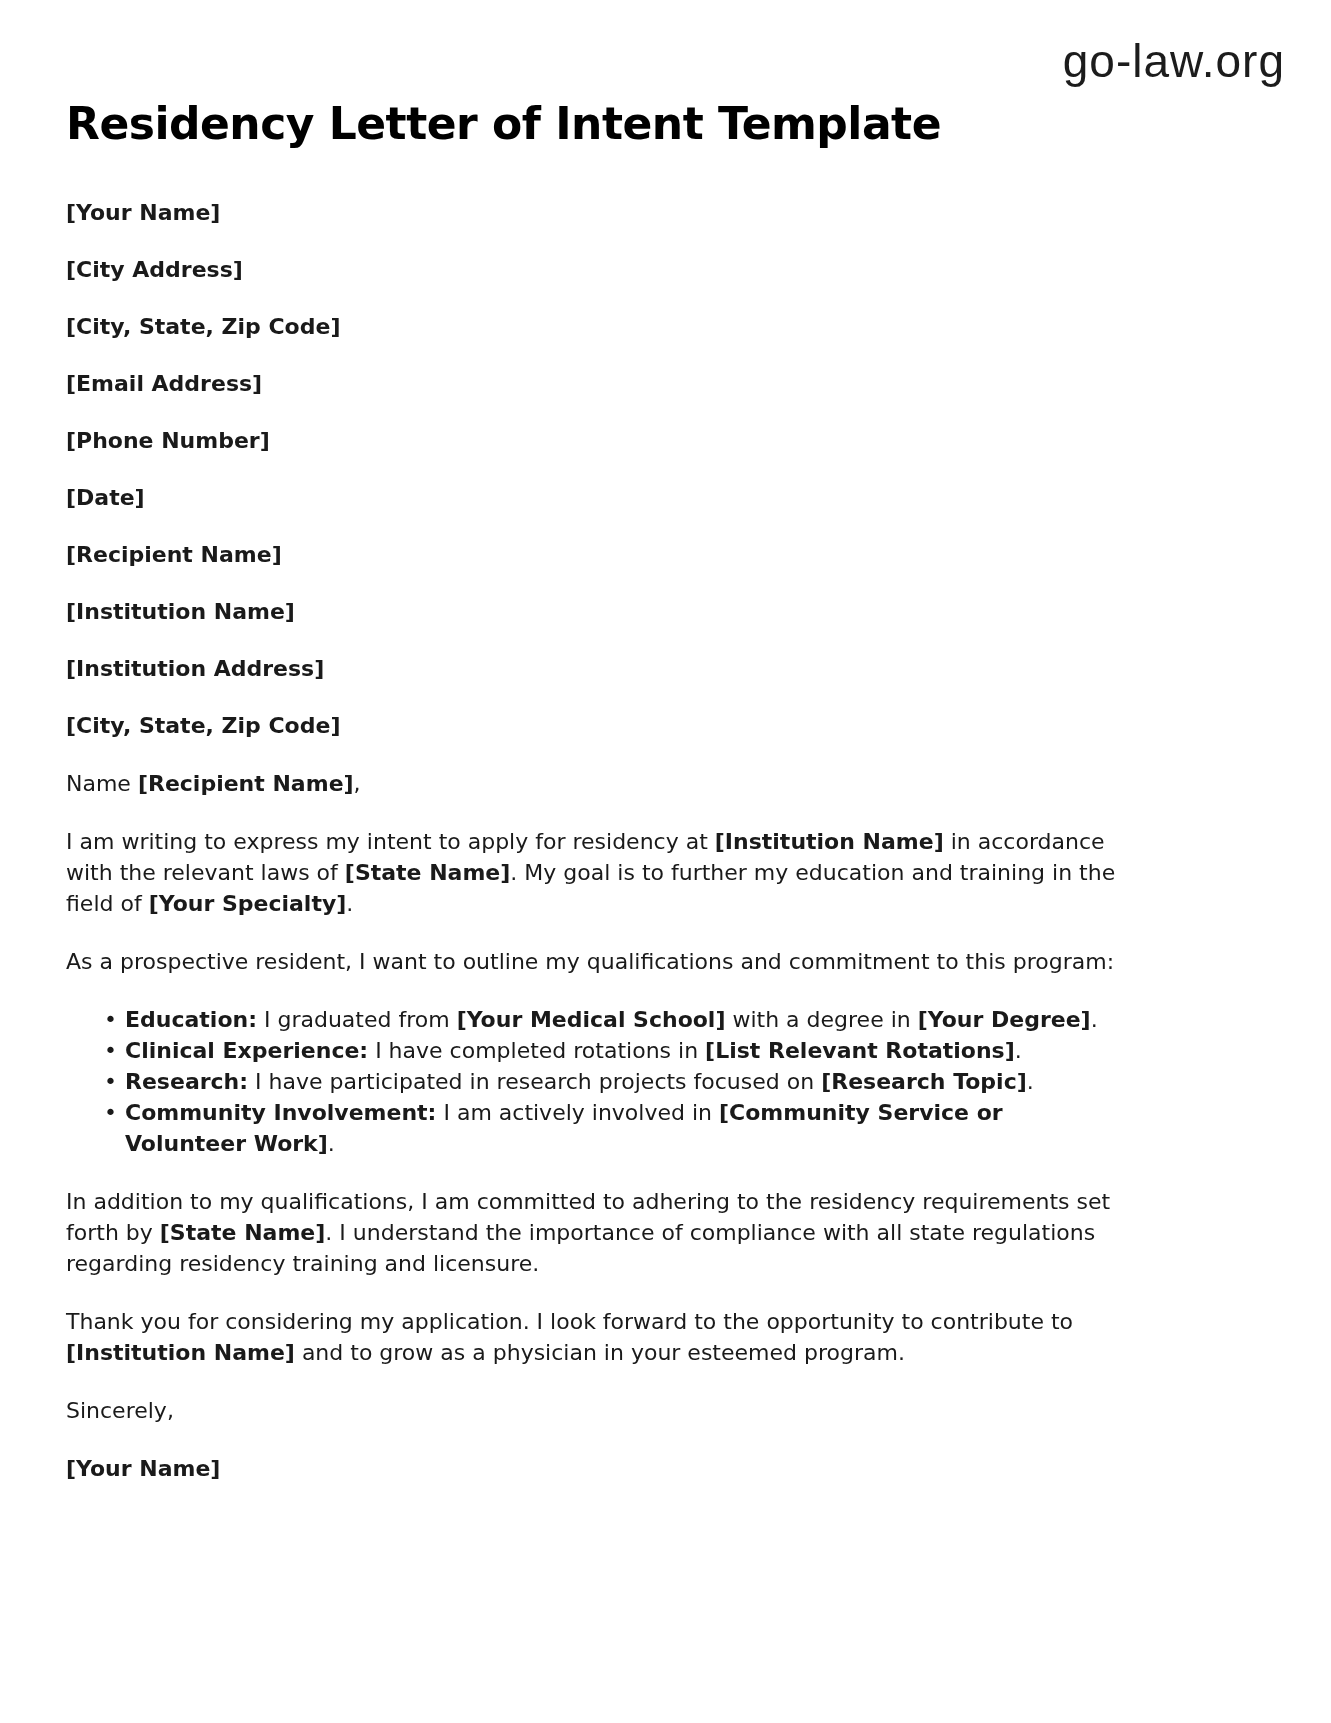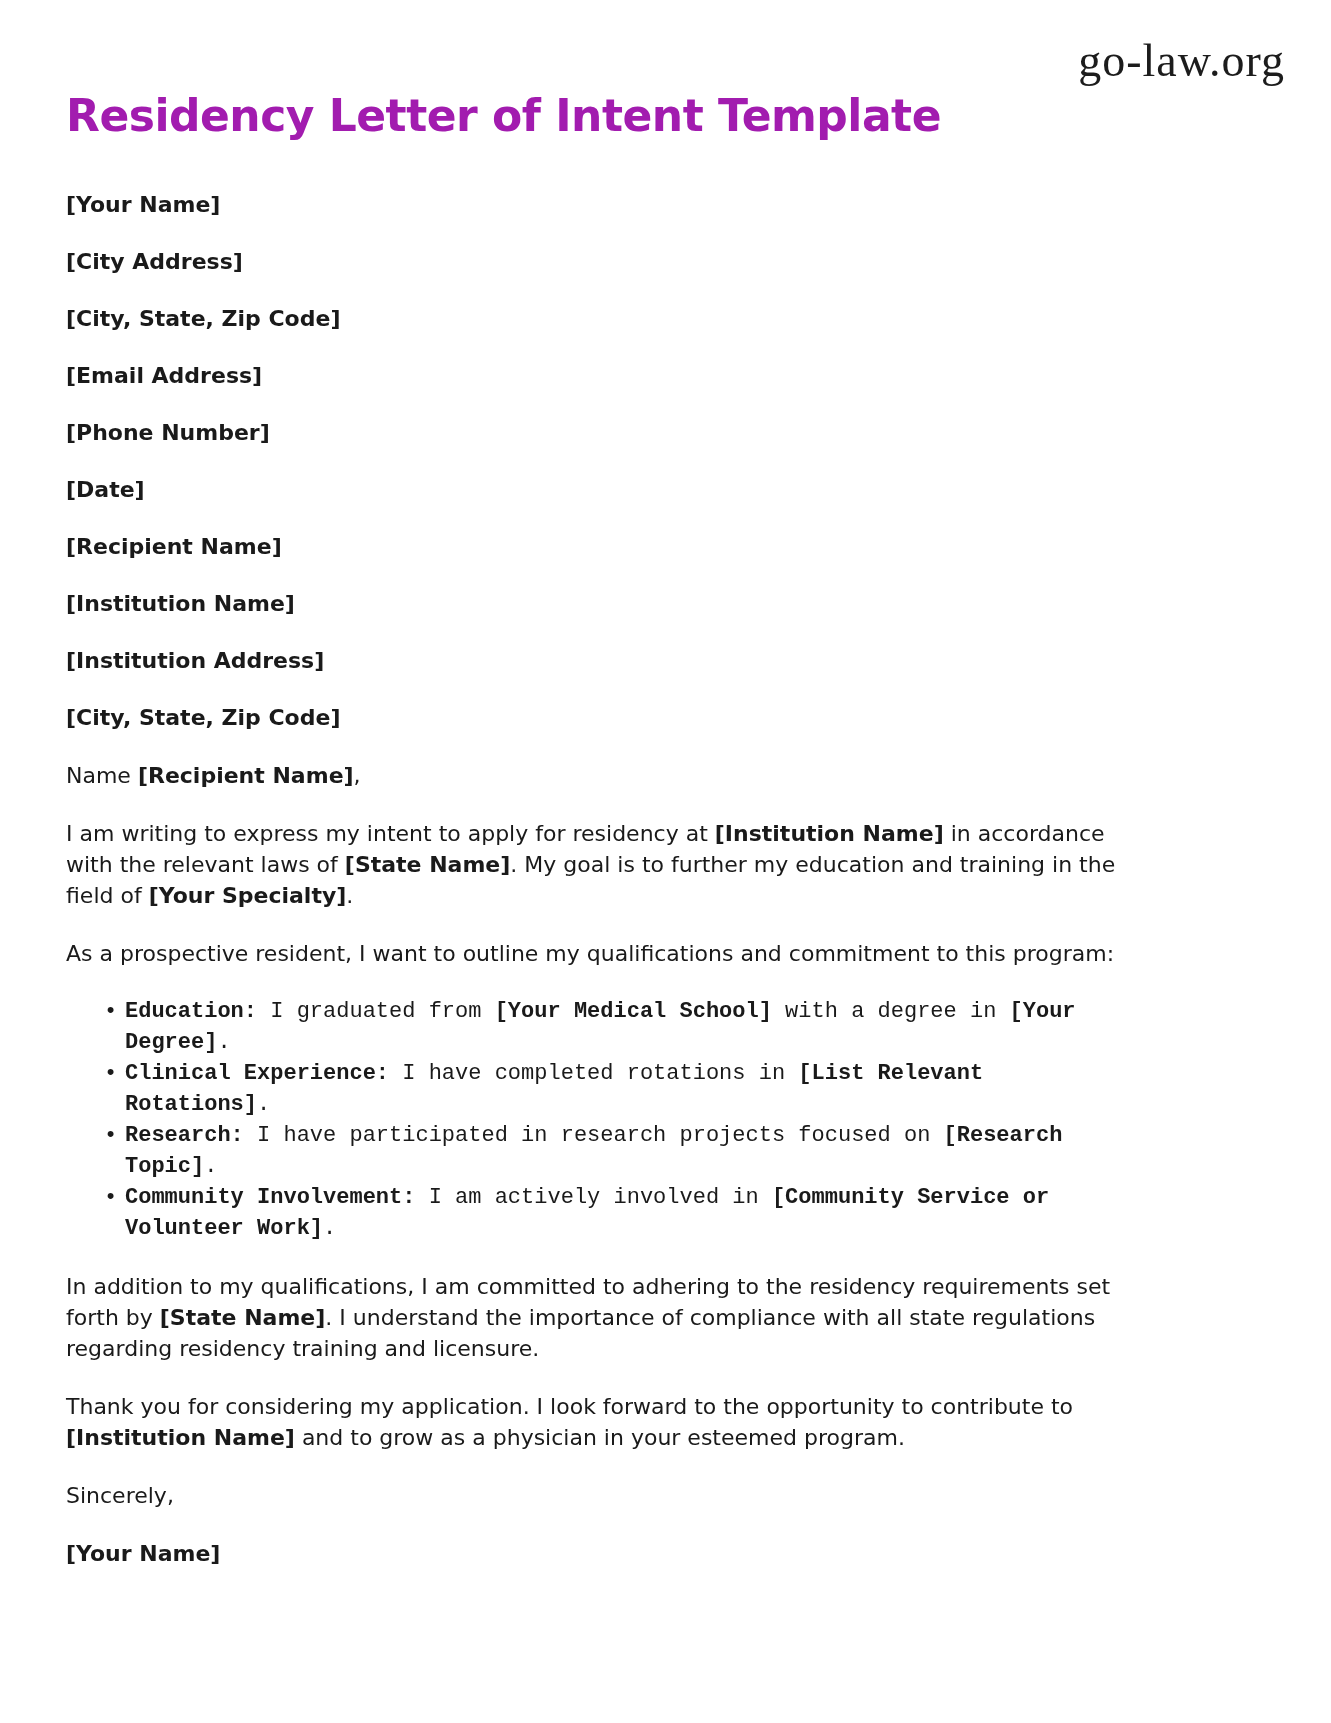--- a/index.html
+++ b/index.html
@@ -10,33 +10,33 @@
     color: #1a1a1a;
     font-family: "DejaVu Sans", sans-serif;
     overflow: hidden;
   }
   .page {
     padding: 38px 46px 0 66px;
     box-sizing: border-box;
   }
   .brand {
     text-align: right;
-    font-family: Liberation Serif, serif;
+    font-family: Liberation Sans, sans-serif;
     font-size: 46px;
     font-weight: 400;
     line-height: 46px;
     color: #1c1c1c;
     letter-spacing: 1px;
   }
   .doc-title {
     font-size: 44px;
     font-weight: 700;
-    color: #a21caf;
+    color: #000000;
     line-height: 52px;
-    margin: 6px 0 48px 0;
+    margin: 14px 0 48px 0;
     letter-spacing: -0.5px;
   }
   .content { width: 1055px; }
   p { margin: 4px 0 27px 0; }
   .field {
     font-size: 22px;
     font-weight: 700;
     line-height: 30px;
     margin-bottom: 27px;
   }
@@ -45,21 +45,21 @@
     line-height: 31px;
   }
   b { font-weight: 700; }
   ul.qual-list {
     list-style: none;
     margin: 0 0 27px 0;
     padding: 0 0 0 59px;
     font-size: 22px;
     line-height: 31px;
   }
-  ul.qual-list li { position: relative; font-family: Liberation Mono, monospace; }
+  ul.qual-list li { position: relative; }
   ul.qual-list li::before {
     content: "\2022";
     position: absolute;
     left: -21px;
     top: 0;
     font-size: 22px;
     color: #1a1a1a;
   }
   .closing-signature {
     font-size: 22px;

